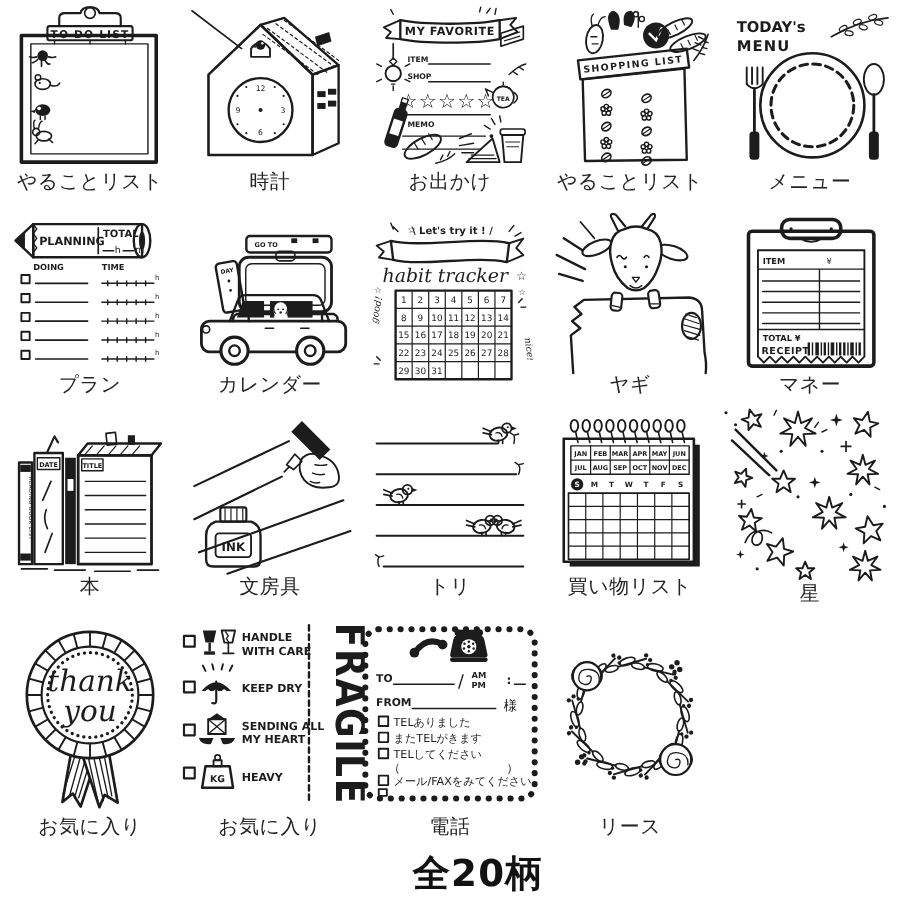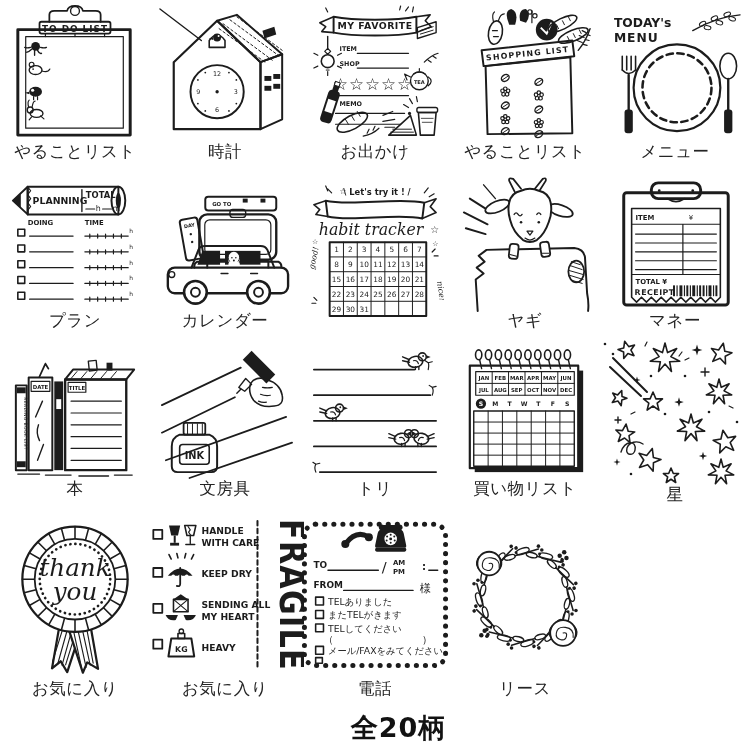--- a/index.html
+++ b/index.html
@@ -3,21 +3,21 @@
 <meta charset="utf-8">
 <style>
   html,body{margin:0;padding:0;background:#fff;}
   body{width:750px;height:750px;font-family:"DejaVu Sans","Liberation Sans",sans-serif;}
   .page{width:750px;height:750px;background:#fff;overflow:hidden;}
   .grid{display:grid;grid-template-columns:repeat(5,150px);grid-template-rows:168px 168px 170px 200px;}
   .cell{display:flex;flex-direction:column;align-items:center;justify-content:center;padding-bottom:1px;}
   .art{display:block;}
   .lbl{font-size:16.5px;font-weight:400;color:#242424;line-height:1.15;letter-spacing:.5px;white-space:nowrap;}
   .footer{height:44px;display:flex;align-items:center;justify-content:center;
-          font-size:27px;font-weight:700;color:#121212;letter-spacing:1px;margin-left:47px;}
+          font-size:31px;font-weight:700;color:#121212;letter-spacing:1px;margin-left:47px;}
   
   .st{fill:none;stroke:#1c1c1c;stroke-linecap:round;stroke-linejoin:round;}
   .fl{fill:#1c1c1c;stroke:none;}
   .wf{fill:#fff;}
   .w08{stroke-width:.8px}.w1{stroke-width:1px}.w12{stroke-width:1.2px}.w14{stroke-width:1.4px}
   .w16{stroke-width:1.6px}.w18{stroke-width:1.8px}.w2{stroke-width:2px}.w22{stroke-width:2.2px}
   .w24{stroke-width:2.4px}.w26{stroke-width:2.6px}.w3{stroke-width:3px}.w45{stroke-width:4.5px}
   svg text{fill:#1c1c1c;font-family:"DejaVu Sans",sans-serif;}
   .b{font-weight:700}
   .ser{font-family:"DejaVu Serif",serif;font-style:italic;}

